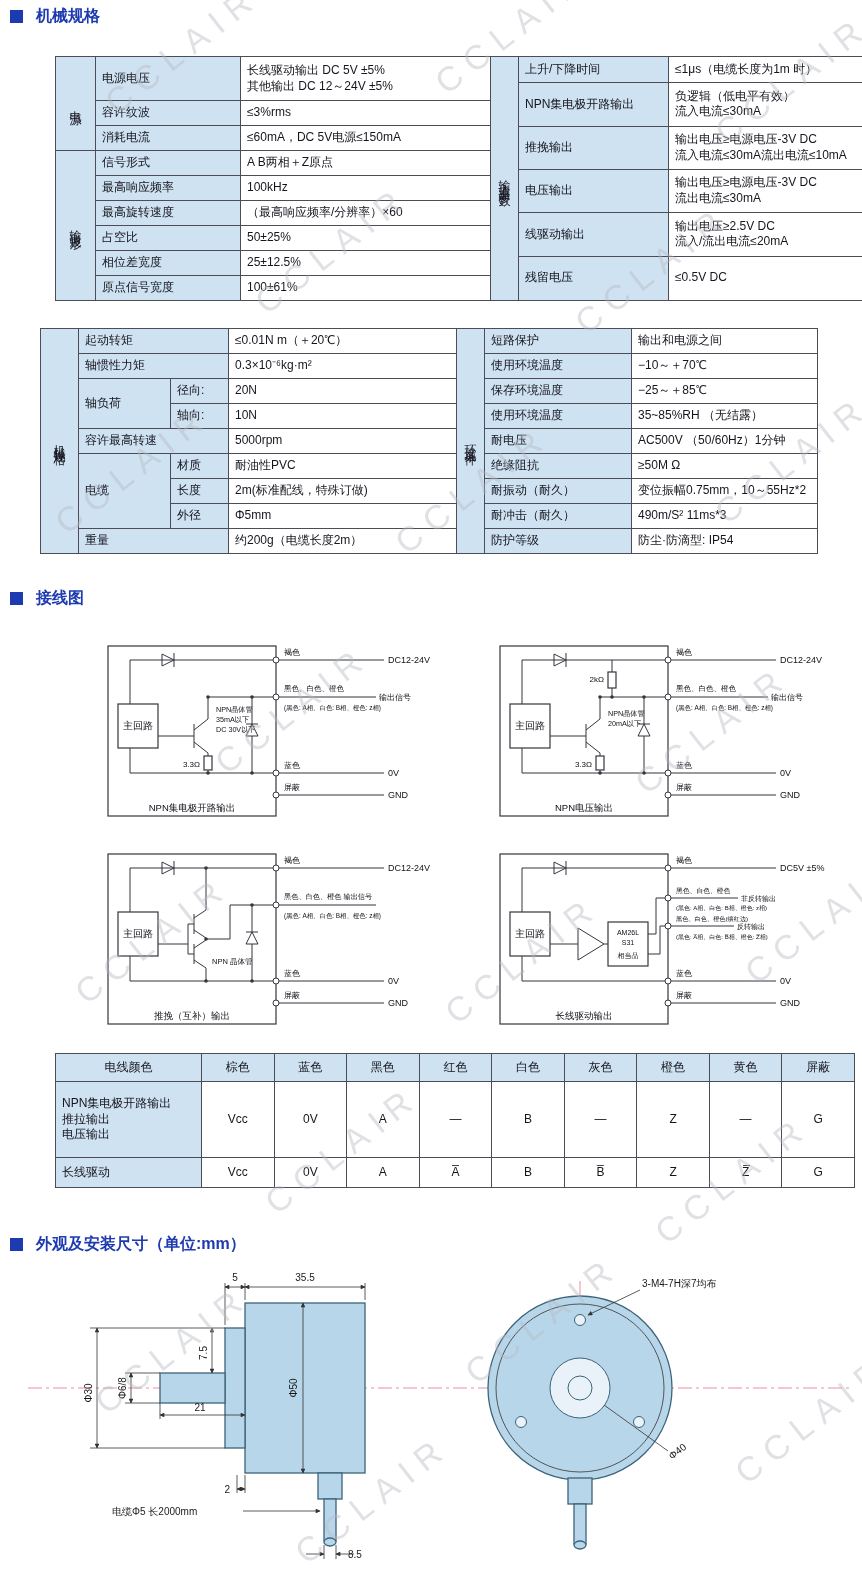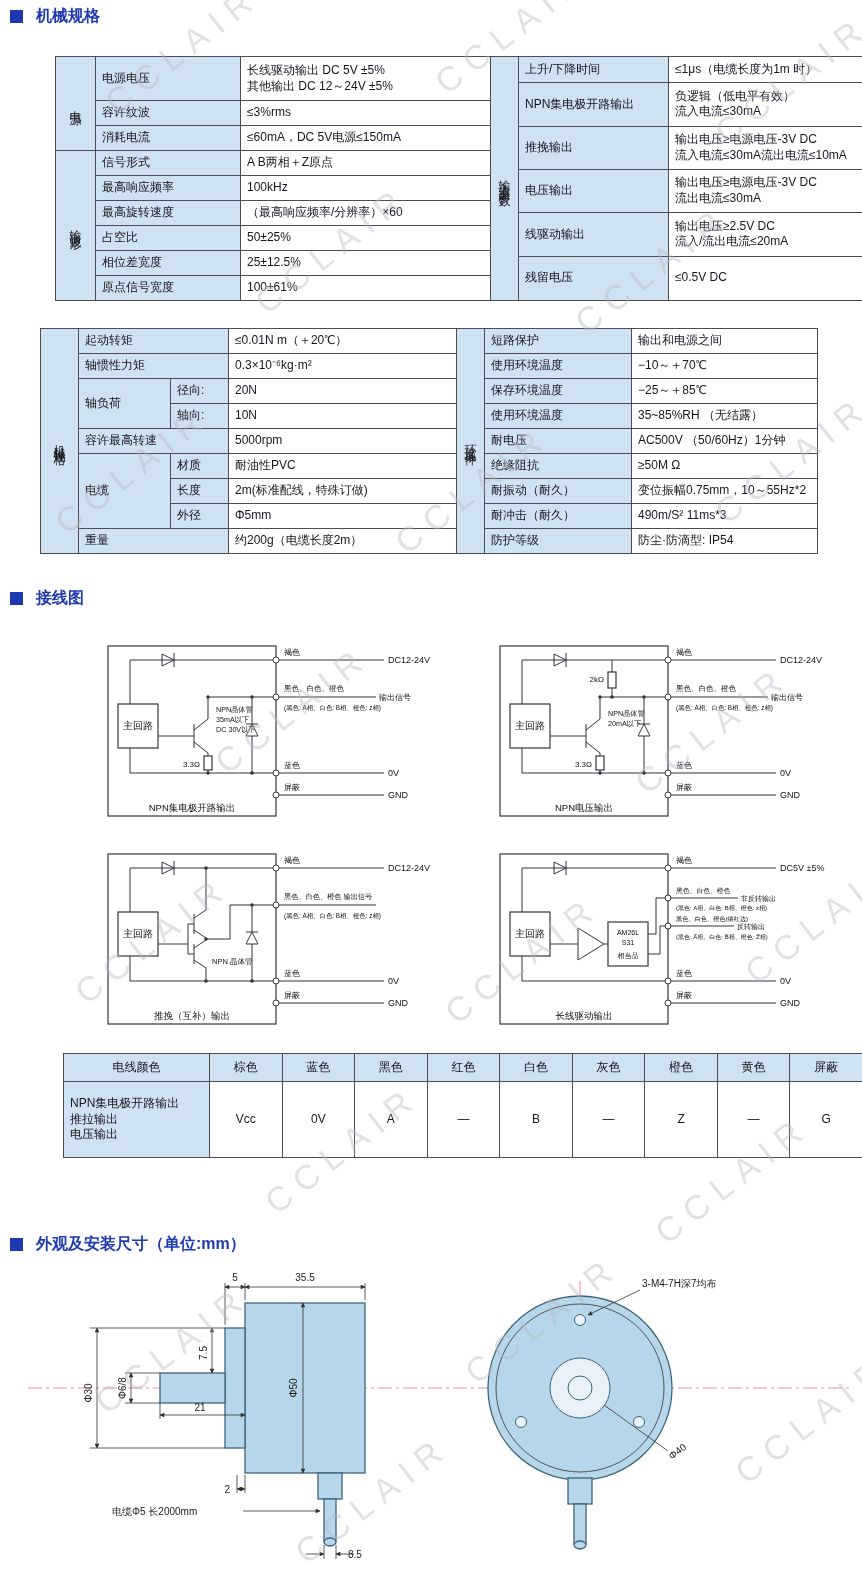--- a/index.html
+++ b/index.html
@@ -9,21 +9,21 @@
 table{border-collapse:collapse;table-layout:fixed;font-size:12px}
 td{border:1px solid #4c4c55;padding:2px 6px;vertical-align:middle;line-height:1.3}
 table tr{height:25px}
 .hd{background:#cfe2f1}
 .vt{writing-mode:vertical-rl;text-orientation:upright;text-align:center;letter-spacing:3px;padding:2px 0;line-height:1}
 .pre{white-space:pre-line}
 .ctr{text-align:center}
 .r26{height:26px}.r28{height:28px}.r30{height:30px}.r43{height:43px}.r44{height:44px}.r76{height:76px}
 #tbl1{position:absolute;top:56px;left:55px;display:flex;z-index:1}
 #tbl2{position:absolute;top:328px;left:40px;display:flex;z-index:1}
-#wires{position:absolute;top:1053px;left:63px;z-index:1}
+#wires{position:absolute;top:1053px;left:55px;z-index:1}
 .dg{position:absolute;z-index:1}
 #diag svg text{fill:#101018}
 .ln{stroke:#35353d;stroke-width:1;fill:none}
 .bx{stroke:#35353d;stroke-width:1.2;fill:none}
 .tm{fill:#fff;stroke:#35353d;stroke-width:1}
 .dot{fill:#35353d}
 #mech{position:absolute;top:1253px;left:0;z-index:1}
 .mf{fill:#b8d6ea;stroke:#3d6379;stroke-width:1.3}
 .mh{fill:#e8f2f8;stroke:#3d6379;stroke-width:1}
 .dl{stroke:#333;stroke-width:0.8;fill:none}
@@ -476,20 +476,32 @@
       <td class="ctr">Vcc</td>
       <td class="ctr">0V</td>
       <td class="ctr">A</td>
       <td class="ctr">—</td>
       <td class="ctr">B</td>
       <td class="ctr">—</td>
       <td class="ctr">Z</td>
       <td class="ctr">—</td>
       <td class="ctr">G</td>
     </tr>
+    <tr class="r30">
+      <td class="hd">长线驱动</td>
+      <td class="ctr">Vcc</td>
+      <td class="ctr">0V</td>
+      <td class="ctr">A</td>
+      <td class="ctr">A̅</td>
+      <td class="ctr">B</td>
+      <td class="ctr">B̅</td>
+      <td class="ctr">Z</td>
+      <td class="ctr">Z̅</td>
+      <td class="ctr">G</td>
+    </tr>
   </tbody>
 </table>
 
 <div class="sec" id="h3" style="top:1234px;left:10px">
   <span class="sq"></span>
   <span>外观及安装尺寸（单位:mm）</span>
 </div>
 
 <svg id="mech" width="862" height="315" viewBox="0 0 862 315">
   <defs>

